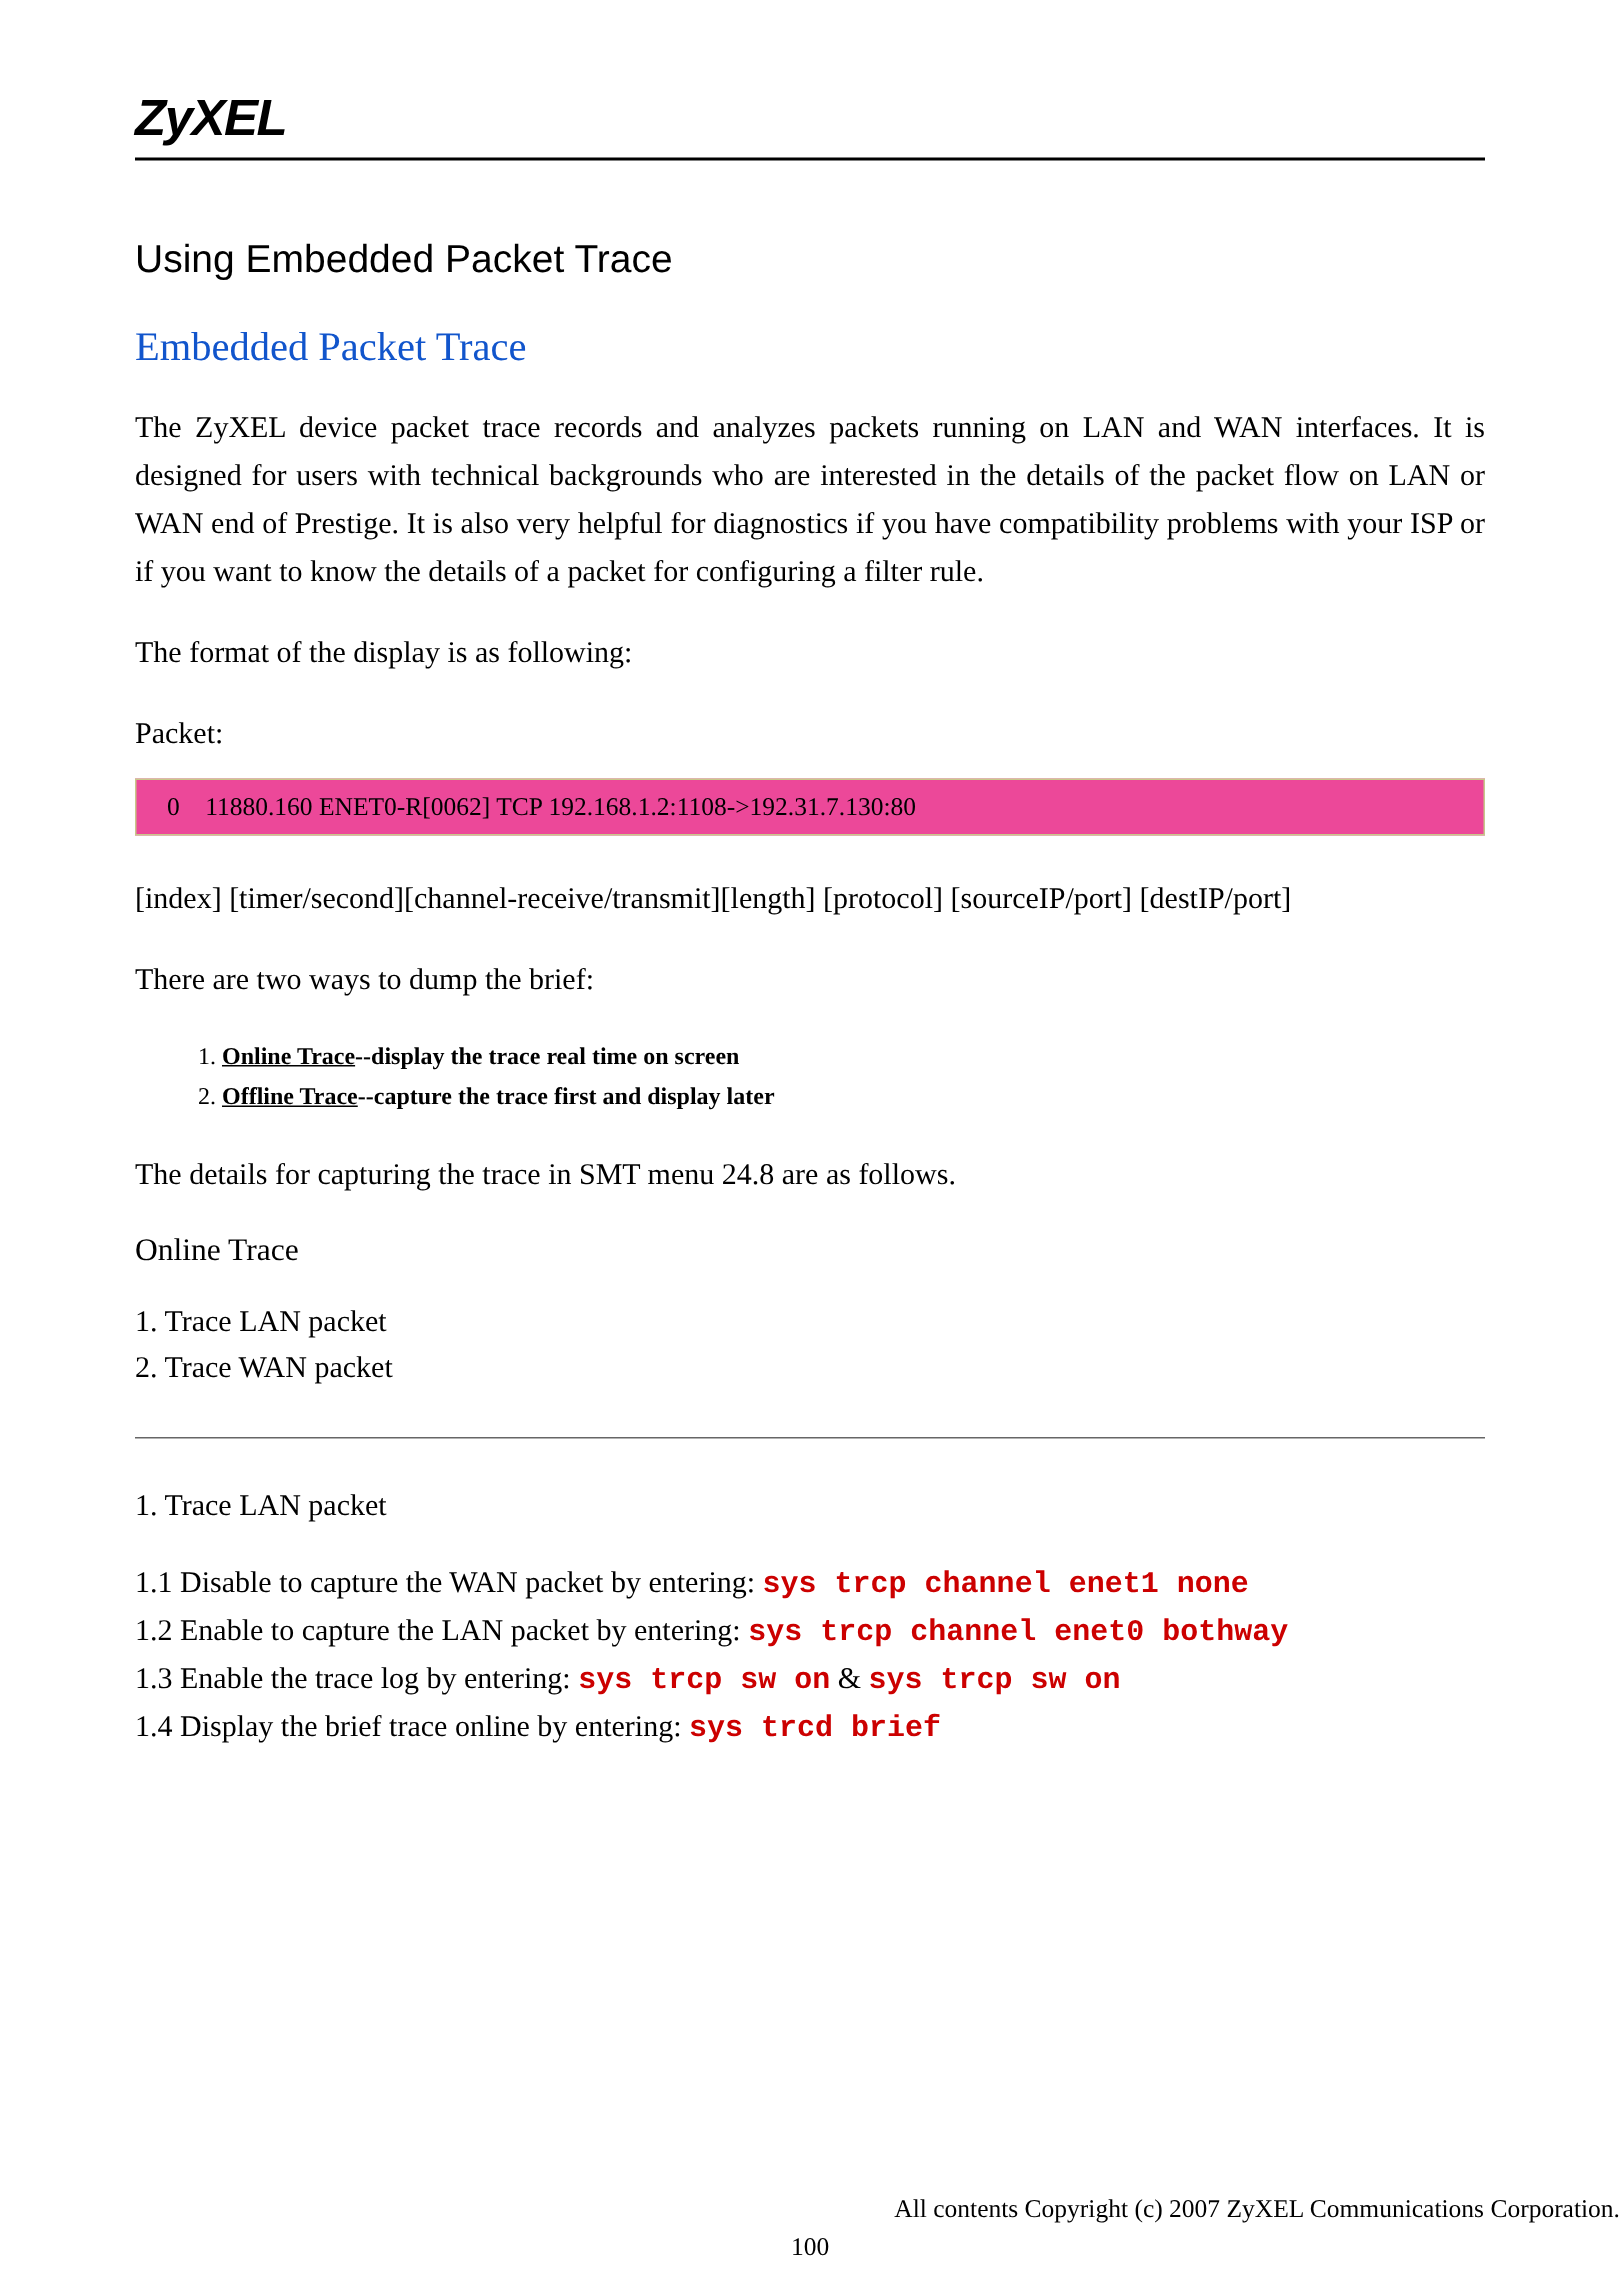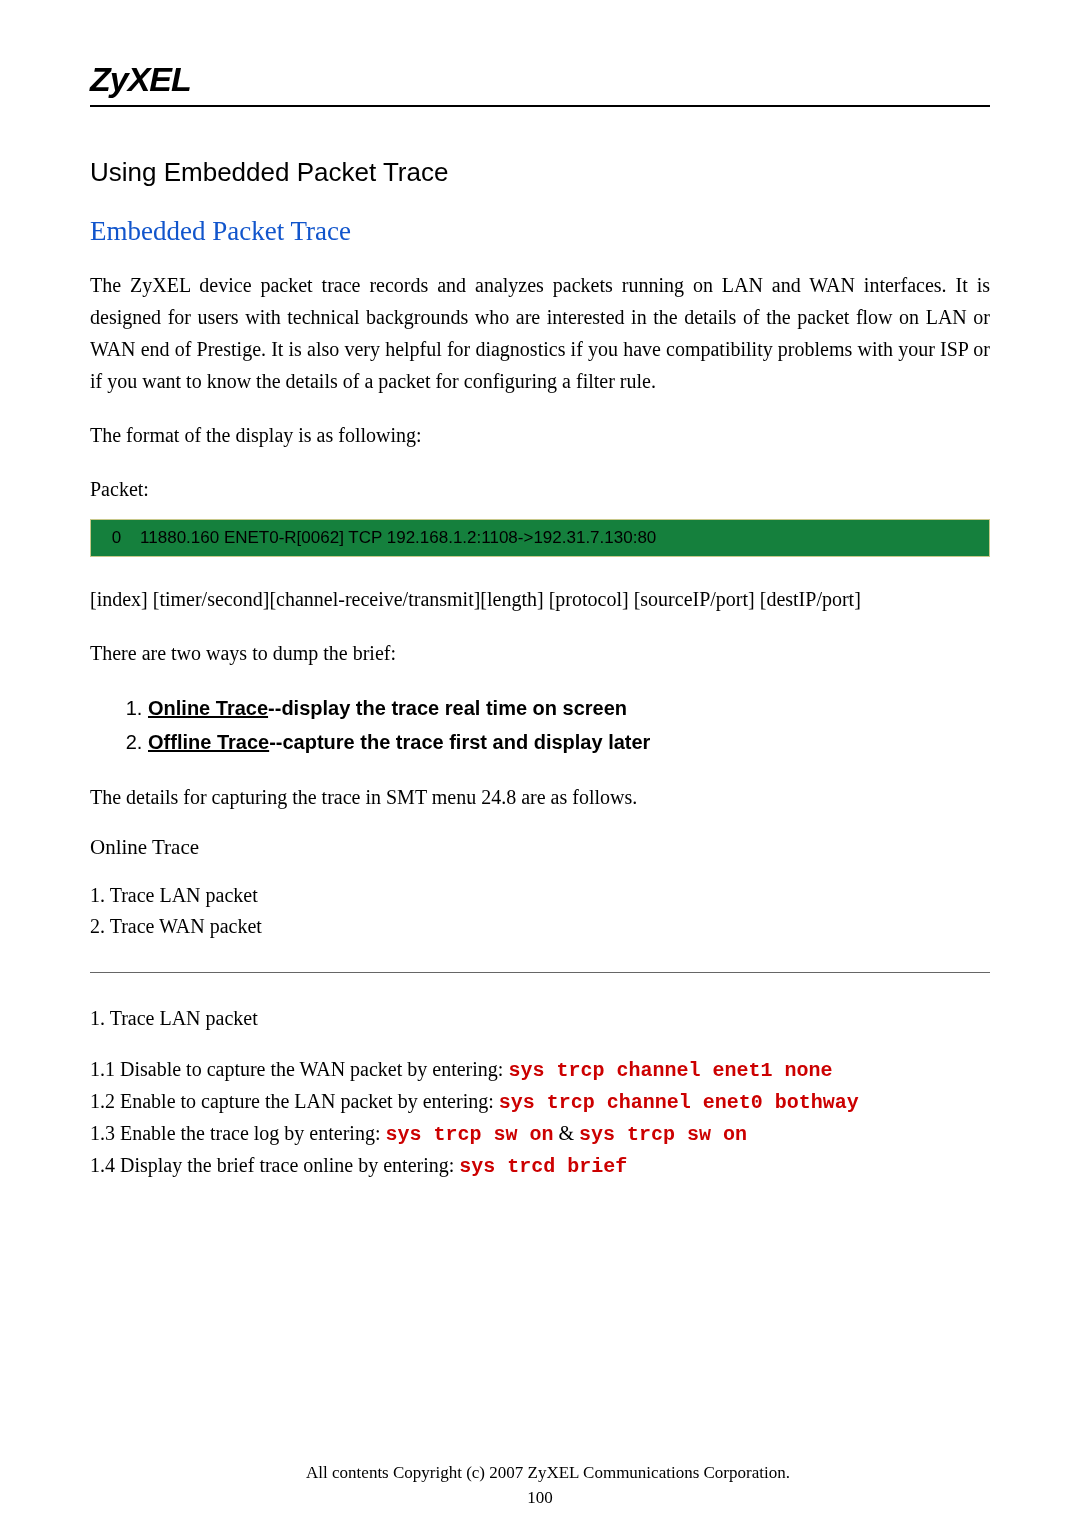--- a/index.html
+++ b/index.html
@@ -45,34 +45,34 @@
     margin-bottom: 22px;
   }
   .body-text {
     font-family: Georgia, serif;
     font-size: 20px;
     line-height: 1.6;
     margin-bottom: 22px;
     text-align: justify;
   }
   .code-box {
-    background: #15803d;
+    background: #ec4899;
     border: 1px solid #c8c88a;
     padding: 8px 16px;
-    font-family: Liberation Sans, sans-serif;
+    font-family: Liberation Serif, serif;
     font-size: 17px;
     margin-bottom: 26px;
     white-space: pre;
   }
   .ol-list {
     margin: 0 0 22px 58px;
   }
   .ol-list li {
-    font-family: Liberation Sans, sans-serif;
-    font-size: 20px;
+    font-family: Liberation Serif, serif;
+    font-size: 16px;
     line-height: 1.7;
   }
   .ol-list .link-bold-u {
     font-weight: bold;
     text-decoration: underline;
   }
   .ol-list .rest-bold {
     font-weight: bold;
   }
   .subsection {
@@ -98,21 +98,21 @@
   .cmd-red-monobold {
     font-family: 'Courier New', monospace;
     color: #cc0000;
     font-weight: bold;
   }
   .footer {
     position: absolute;
     bottom: 45px;
     left: 16px;
     right: 0;
-    text-align: center;
+    text-align: right;
     font-family: 'Times New Roman', serif;
     font-size: 17px;
   }
   .pagenum {
     position: absolute;
     bottom: 20px;
     left: 0;
     right: 0;
     text-align: center;
     font-family: 'Times New Roman', serif;

